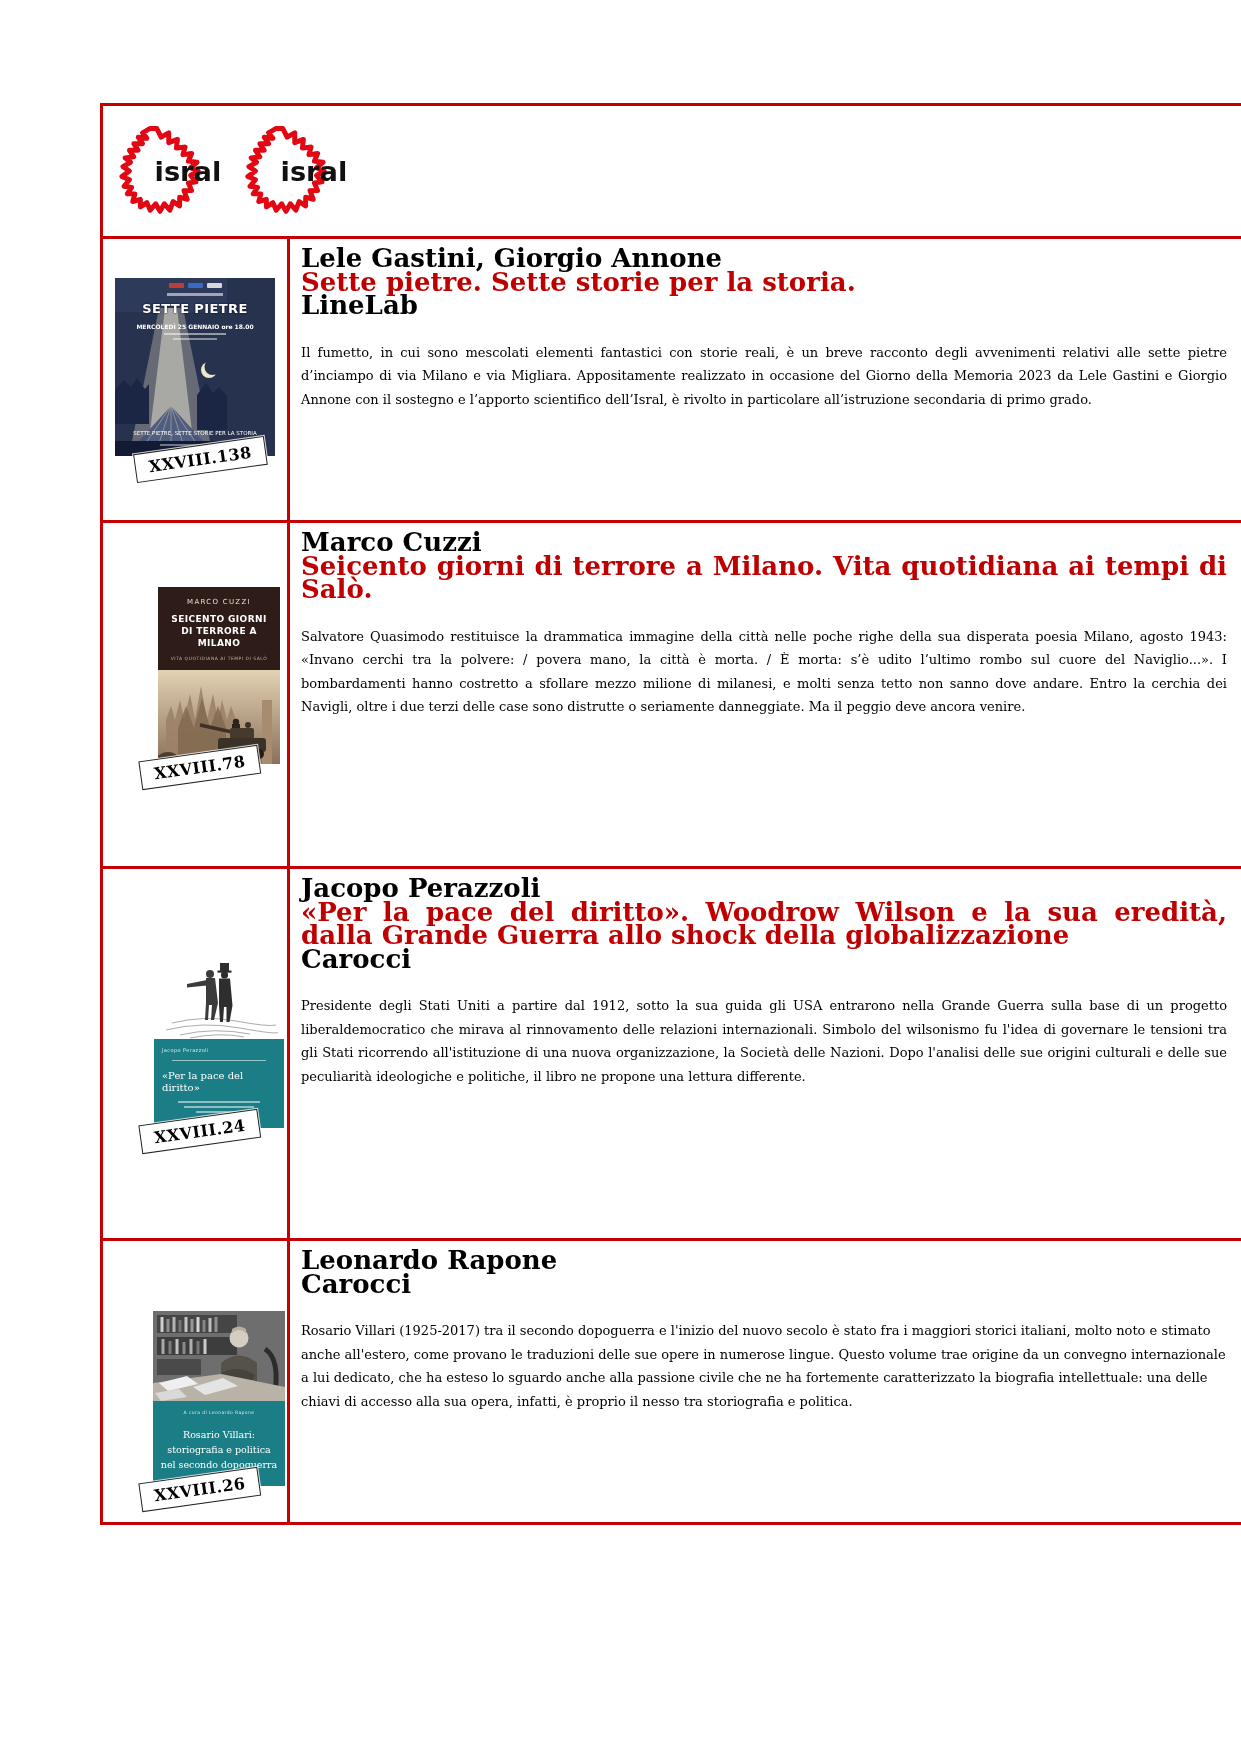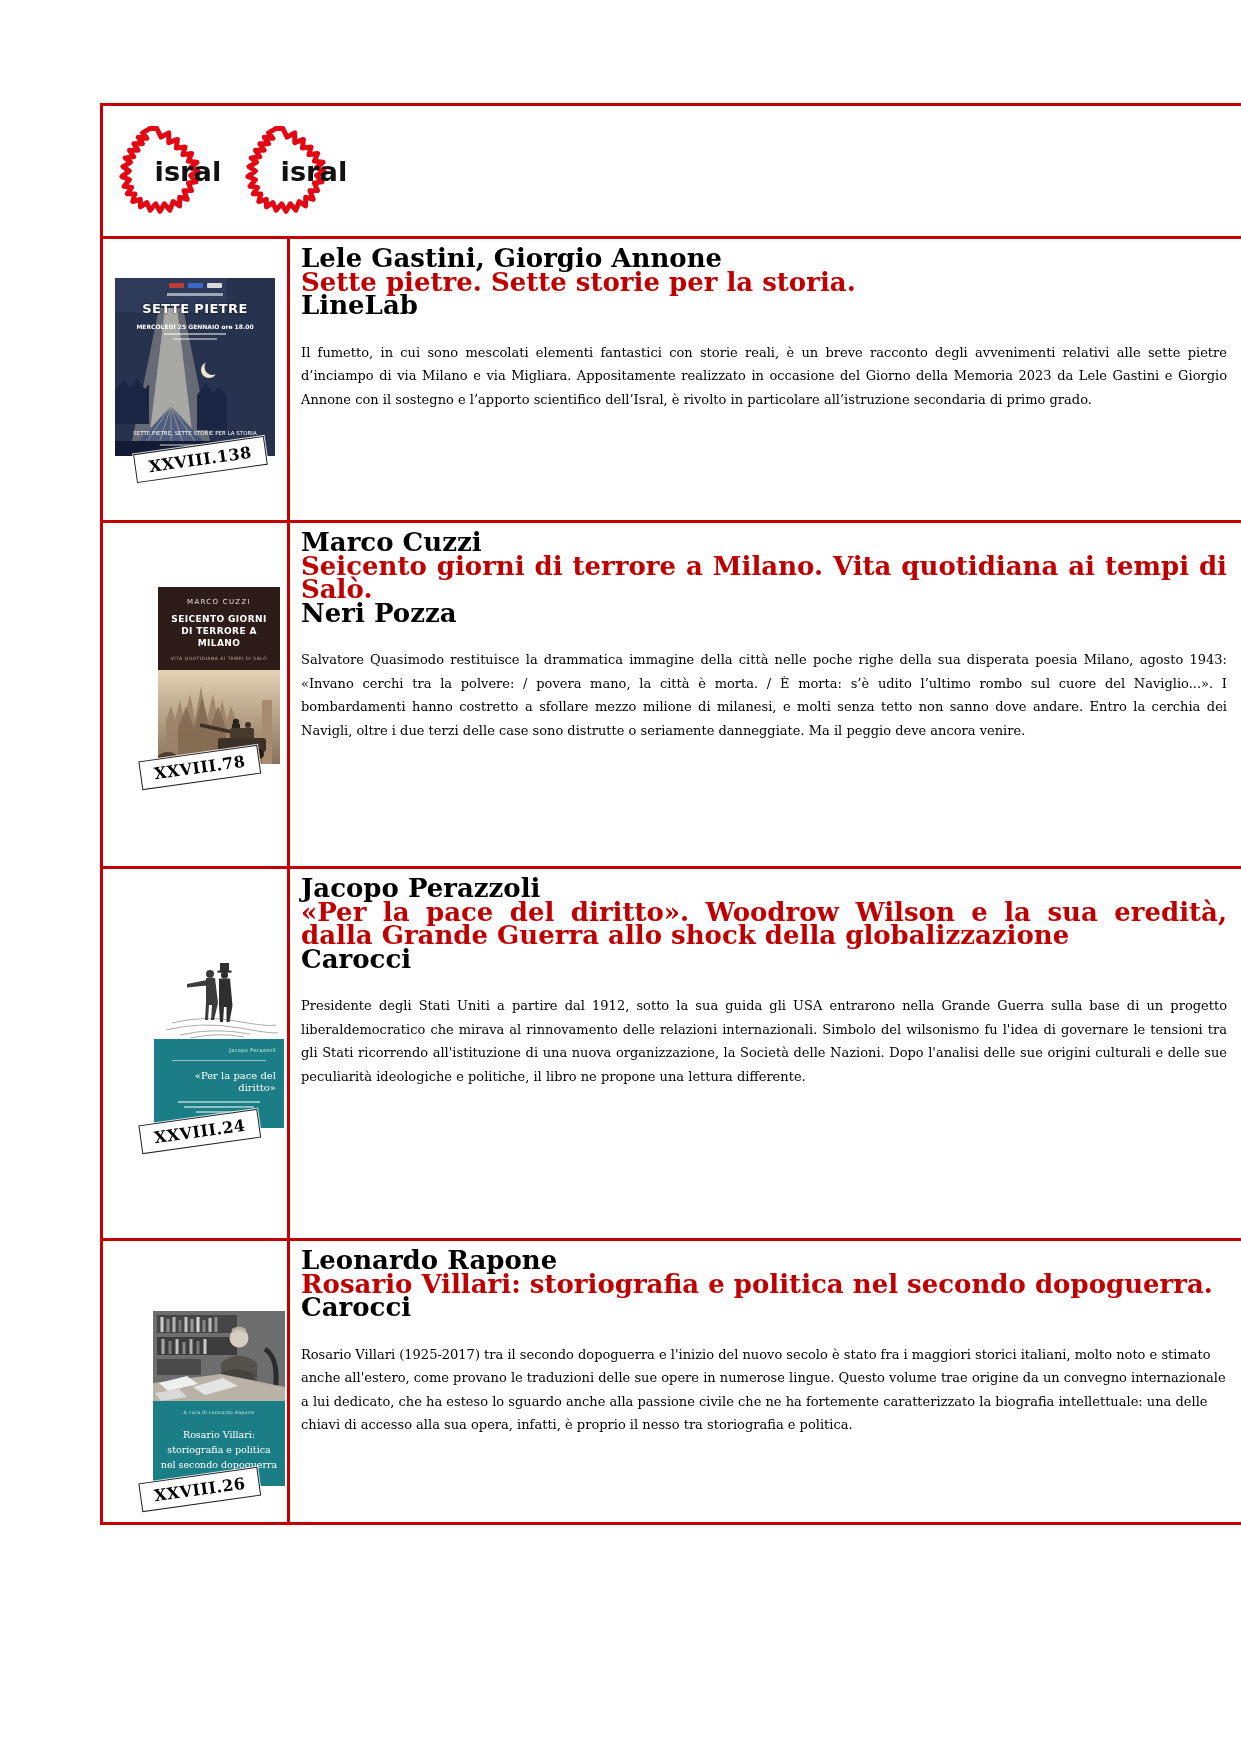--- a/index.html
+++ b/index.html
@@ -76,21 +76,21 @@
   .c2{width:122px;}
   .c2-top{background:#2e1c19;text-align:center;padding:11px 5px 9px;}
   .c2-author{font:7px "DejaVu Sans",sans-serif;letter-spacing:1.3px;color:#e6ddd3;margin-bottom:8px;}
   .c2-title{font:bold 9px/1.3 "DejaVu Sans",sans-serif;letter-spacing:.4px;color:#fff;text-align:center;}
   .c2-sub{font:4.5px "DejaVu Sans",sans-serif;letter-spacing:.5px;color:#bfae9e;margin-top:6px;}
   .c2 svg{display:block;}
 
   
   .c3{width:130px;background:#fff;padding-top:38px;}
   .c3 svg{display:block;}
-  .c3-band{background:#1b7e86;text-align:right;padding:8px 8px 12px;}
+  .c3-band{background:#1b7e86;text-align:left;padding:8px 8px 12px;}
   .c3-author{font:5px "DejaVu Sans",sans-serif;color:#d6ecee;letter-spacing:.4px;}
   .c3-rule{width:82%;height:1px;background:rgba(255,255,255,.55);margin:7px auto 0;}
   .c3-title{font:10px/1.2 "DejaVu Serif",serif;color:#fff;margin:9px 0 7px;}
   .c3-sub i{display:block;height:2px;margin:3px auto;background:rgba(255,255,255,.5);}
   .c3-sub i:nth-child(1){width:72%;}.c3-sub i:nth-child(2){width:62%;}.c3-sub i:nth-child(3){width:40%;}
 
   
   .c4{width:132px;}
   .c4 svg{display:block;}
   .c4-band{background:#1b7e86;text-align:center;padding:9px 6px 13px;}
@@ -203,21 +203,20 @@
             <ellipse cx="10" cy="90" rx="11" ry="8" fill="#4c3c2d"></ellipse>
             <ellipse cx="27" cy="92" rx="9" ry="6" fill="#5a4736"></ellipse>
           </svg>
         </div>
         <div class="call-label">XXVIII.78</div>
       </div>
     </div>
     <div class="cell-text">
       <div class="head-line">Marco Cuzzi</div>
       <div class="head-line head-title">Seicento giorni di terrore a Milano. Vita quotidiana ai tempi di Salò.</div>
-      <div class="head-line">Neri Pozza</div>
       <p class="desc">Salvatore Quasimodo restituisce la drammatica immagine della città nelle poche righe della sua disperata poesia Milano, agosto 1943: «Invano cerchi tra la polvere: / povera mano, la città è morta. / È morta: s’è udito l’ultimo rombo sul cuore del Naviglio...». I bombardamenti hanno costretto a sfollare mezzo milione di milanesi, e molti senza tetto non sanno dove andare. Entro la cerchia dei Navigli, oltre i due terzi delle case sono distrutte o seriamente danneggiate. Ma il peggio deve ancora venire.</p>
     </div>
   </section>
 
   <section class="row row3">
     <div class="cell-cover">
       <div class="coverbox">
         <div class="cover c3">
           <svg viewBox="0 0 130 78" width="130" height="78">
             <g stroke="#8a8a8a" stroke-width="0.8" fill="none" opacity="0.9">
@@ -305,19 +304,18 @@
             <div class="c4-title">Rosario Villari:</div>
             <div class="c4-title">storiografia e politica</div>
             <div class="c4-title">nel secondo dopoguerra</div>
           </div>
         </div>
         <div class="call-label">XXVIII.26</div>
       </div>
     </div>
     <div class="cell-text">
       <div class="head-line">Leonardo Rapone</div>
-      <div class="head-line head-title">Rosario Villari: storiografia e politica nel secondo dopoguerra.</div>
       <div class="head-line">Carocci</div>
       <p class="desc no-just">Rosario Villari (1925-2017) tra il secondo dopoguerra e l'inizio del nuovo secolo è stato fra i maggiori storici italiani, molto noto e stimato anche all'estero, come provano le traduzioni delle sue opere in numerose lingue. Questo volume trae origine da un convegno internazionale a lui dedicato, che ha esteso lo sguardo anche alla passione civile che ne ha fortemente caratterizzato la biografia intellettuale: una delle chiavi di accesso alla sua opera, infatti, è proprio il nesso tra storiografia e politica.</p>
     </div>
   </section>
 
 </div>
 
 </body></html>

